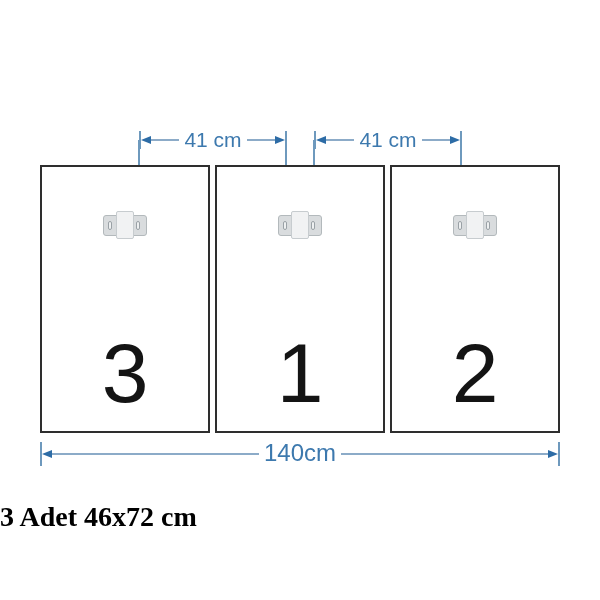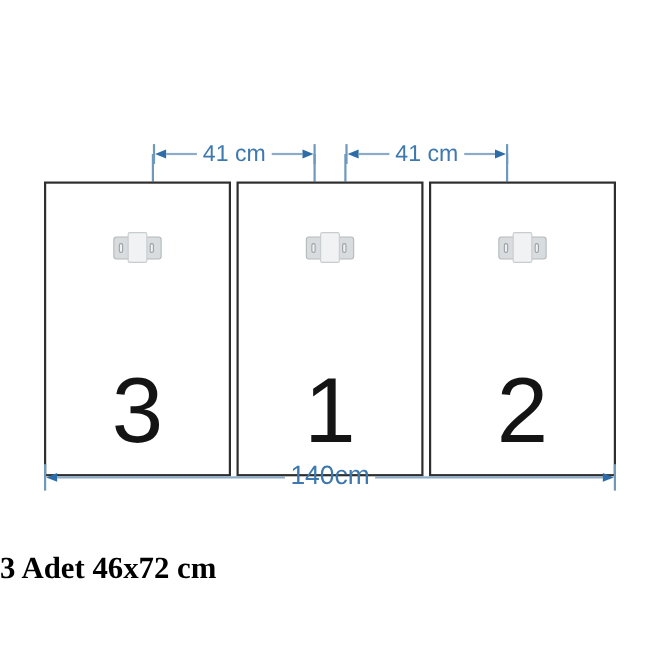--- a/index.html
+++ b/index.html
@@ -88,21 +88,21 @@
 
   
   .dim {
     position: absolute;
     display: flex;
     align-items: center;
   }
   .dim.top { top: 131px; height: 18px; }
   .dim.d1 { left: 139px; width: 148px; }
   .dim.d2 { left: 314px; width: 148px; }
-  .dim.bottom { left: 40px; width: 520px; top: 422px; height: 24px; }
+  .dim.bottom { left: 40px; width: 520px; top: 442px; height: 24px; }
 
   .tick {
     flex: none;
     width: 2px;
     height: 100%;
     background: var(--dimension-tick, #6e99bd);
   }
   .dline {
     flex: 1;
     height: 2px;

